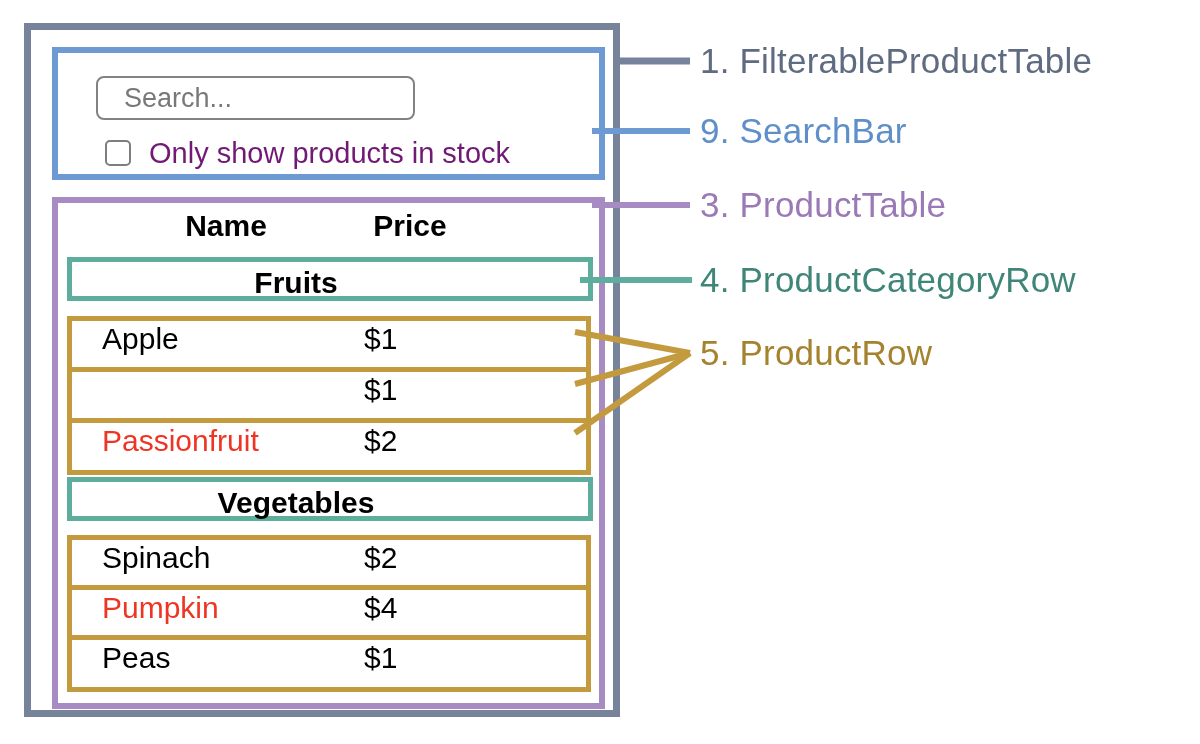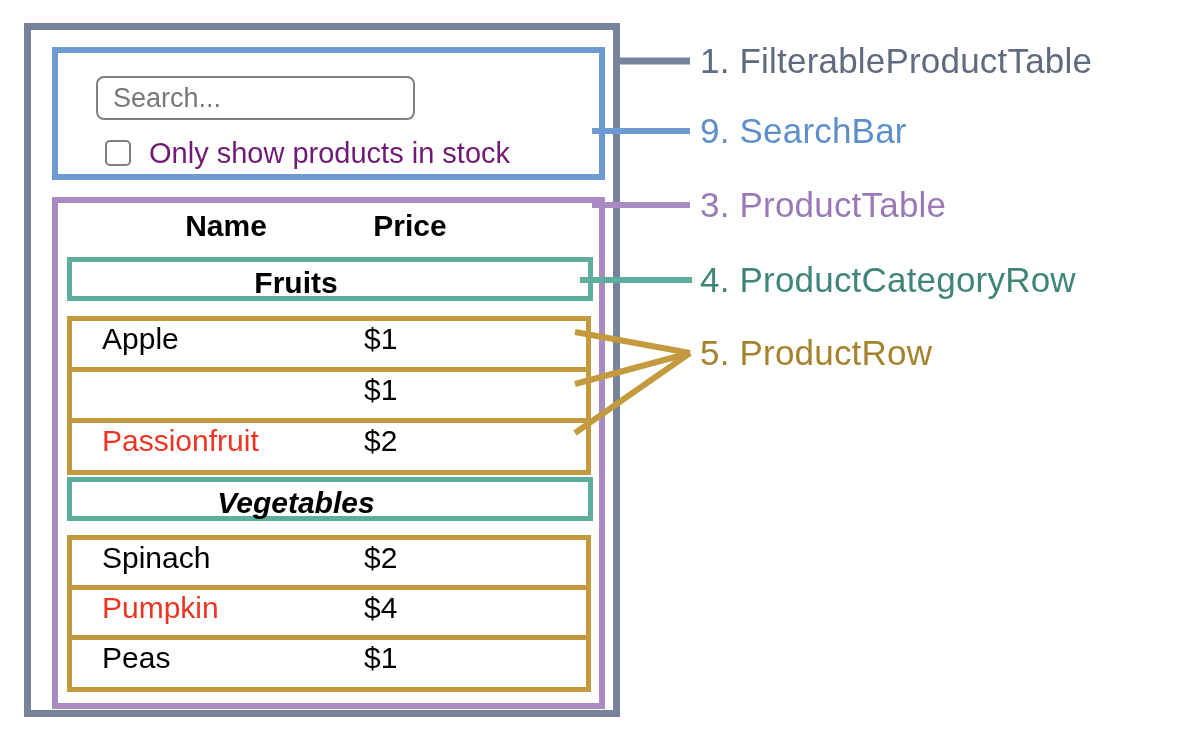--- a/index.html
+++ b/index.html
@@ -5,21 +5,21 @@
   html,body{margin:0;padding:0;background:#fff;}
   body{width:1200px;height:744px;position:relative;font-family:"Liberation Sans",sans-serif;overflow:hidden;}
   
   .box{position:absolute;box-sizing:border-box;background:#fff;}
   #outer-box{left:24px;top:23px;width:596px;height:694px;border:7px solid #76839b;}
   #searchbar-box{left:45px;top:40px;width:553px;height:133px;border:6px solid #6d9ad2;}
   #producttable-box{left:45px;top:190px;width:553px;height:512px;border:6px solid #a98bc4;}
   
   #search-input{position:absolute;left:38px;top:23px;width:319px;height:44px;box-sizing:border-box;
     border:2px solid #828282;border-radius:8px;font-family:"Liberation Sans",sans-serif;
-    font-size:27px;color:#333;padding:0 0 0 15px;outline:none;background:#fff;}
+    font-size:27px;color:#333;padding:0 0 0 26px;outline:none;background:#fff;}
   #search-input::placeholder{color:#787878;opacity:1;}
   .checkbox{position:absolute;left:47px;top:87px;width:26px;height:26px;box-sizing:border-box;
     border:2px solid #7e7e7e;border-radius:5px;background:#fff;}
   .check-label{position:absolute;left:91px;top:87px;line-height:27px;font-size:29px;color:#701a75;white-space:nowrap;}
   
   .th{position:absolute;top:6px;width:140px;text-align:center;font-weight:bold;font-size:30px;color:#000;}
   .th-name{left:98px;}
   .th-price{left:282px;}
   
   .row{position:absolute;left:9px;box-sizing:border-box;background:#fff;}
@@ -60,21 +60,21 @@
       <span class="price">$1</span>
     </div>
     <div class="row prod-row" style="top:164px;">
       <span class="price">$1</span>
     </div>
     <div class="row prod-row oos" style="top:215px;">
       <span class="name">Passionfruit</span>
       <span class="price">$2</span>
     </div>
 
-    <div class="row cat-row" style="top:274px;font-style:italic;">
+    <div class="row cat-row" style="top:274px;">
       <span class="cat-label">Vegetables</span>
     </div>
 
     <div class="row prod-row" style="top:332px;">
       <span class="name">Spinach</span>
       <span class="price">$2</span>
     </div>
     <div class="row prod-row oos" style="top:382px;">
       <span class="name">Pumpkin</span>
       <span class="price">$4</span>

